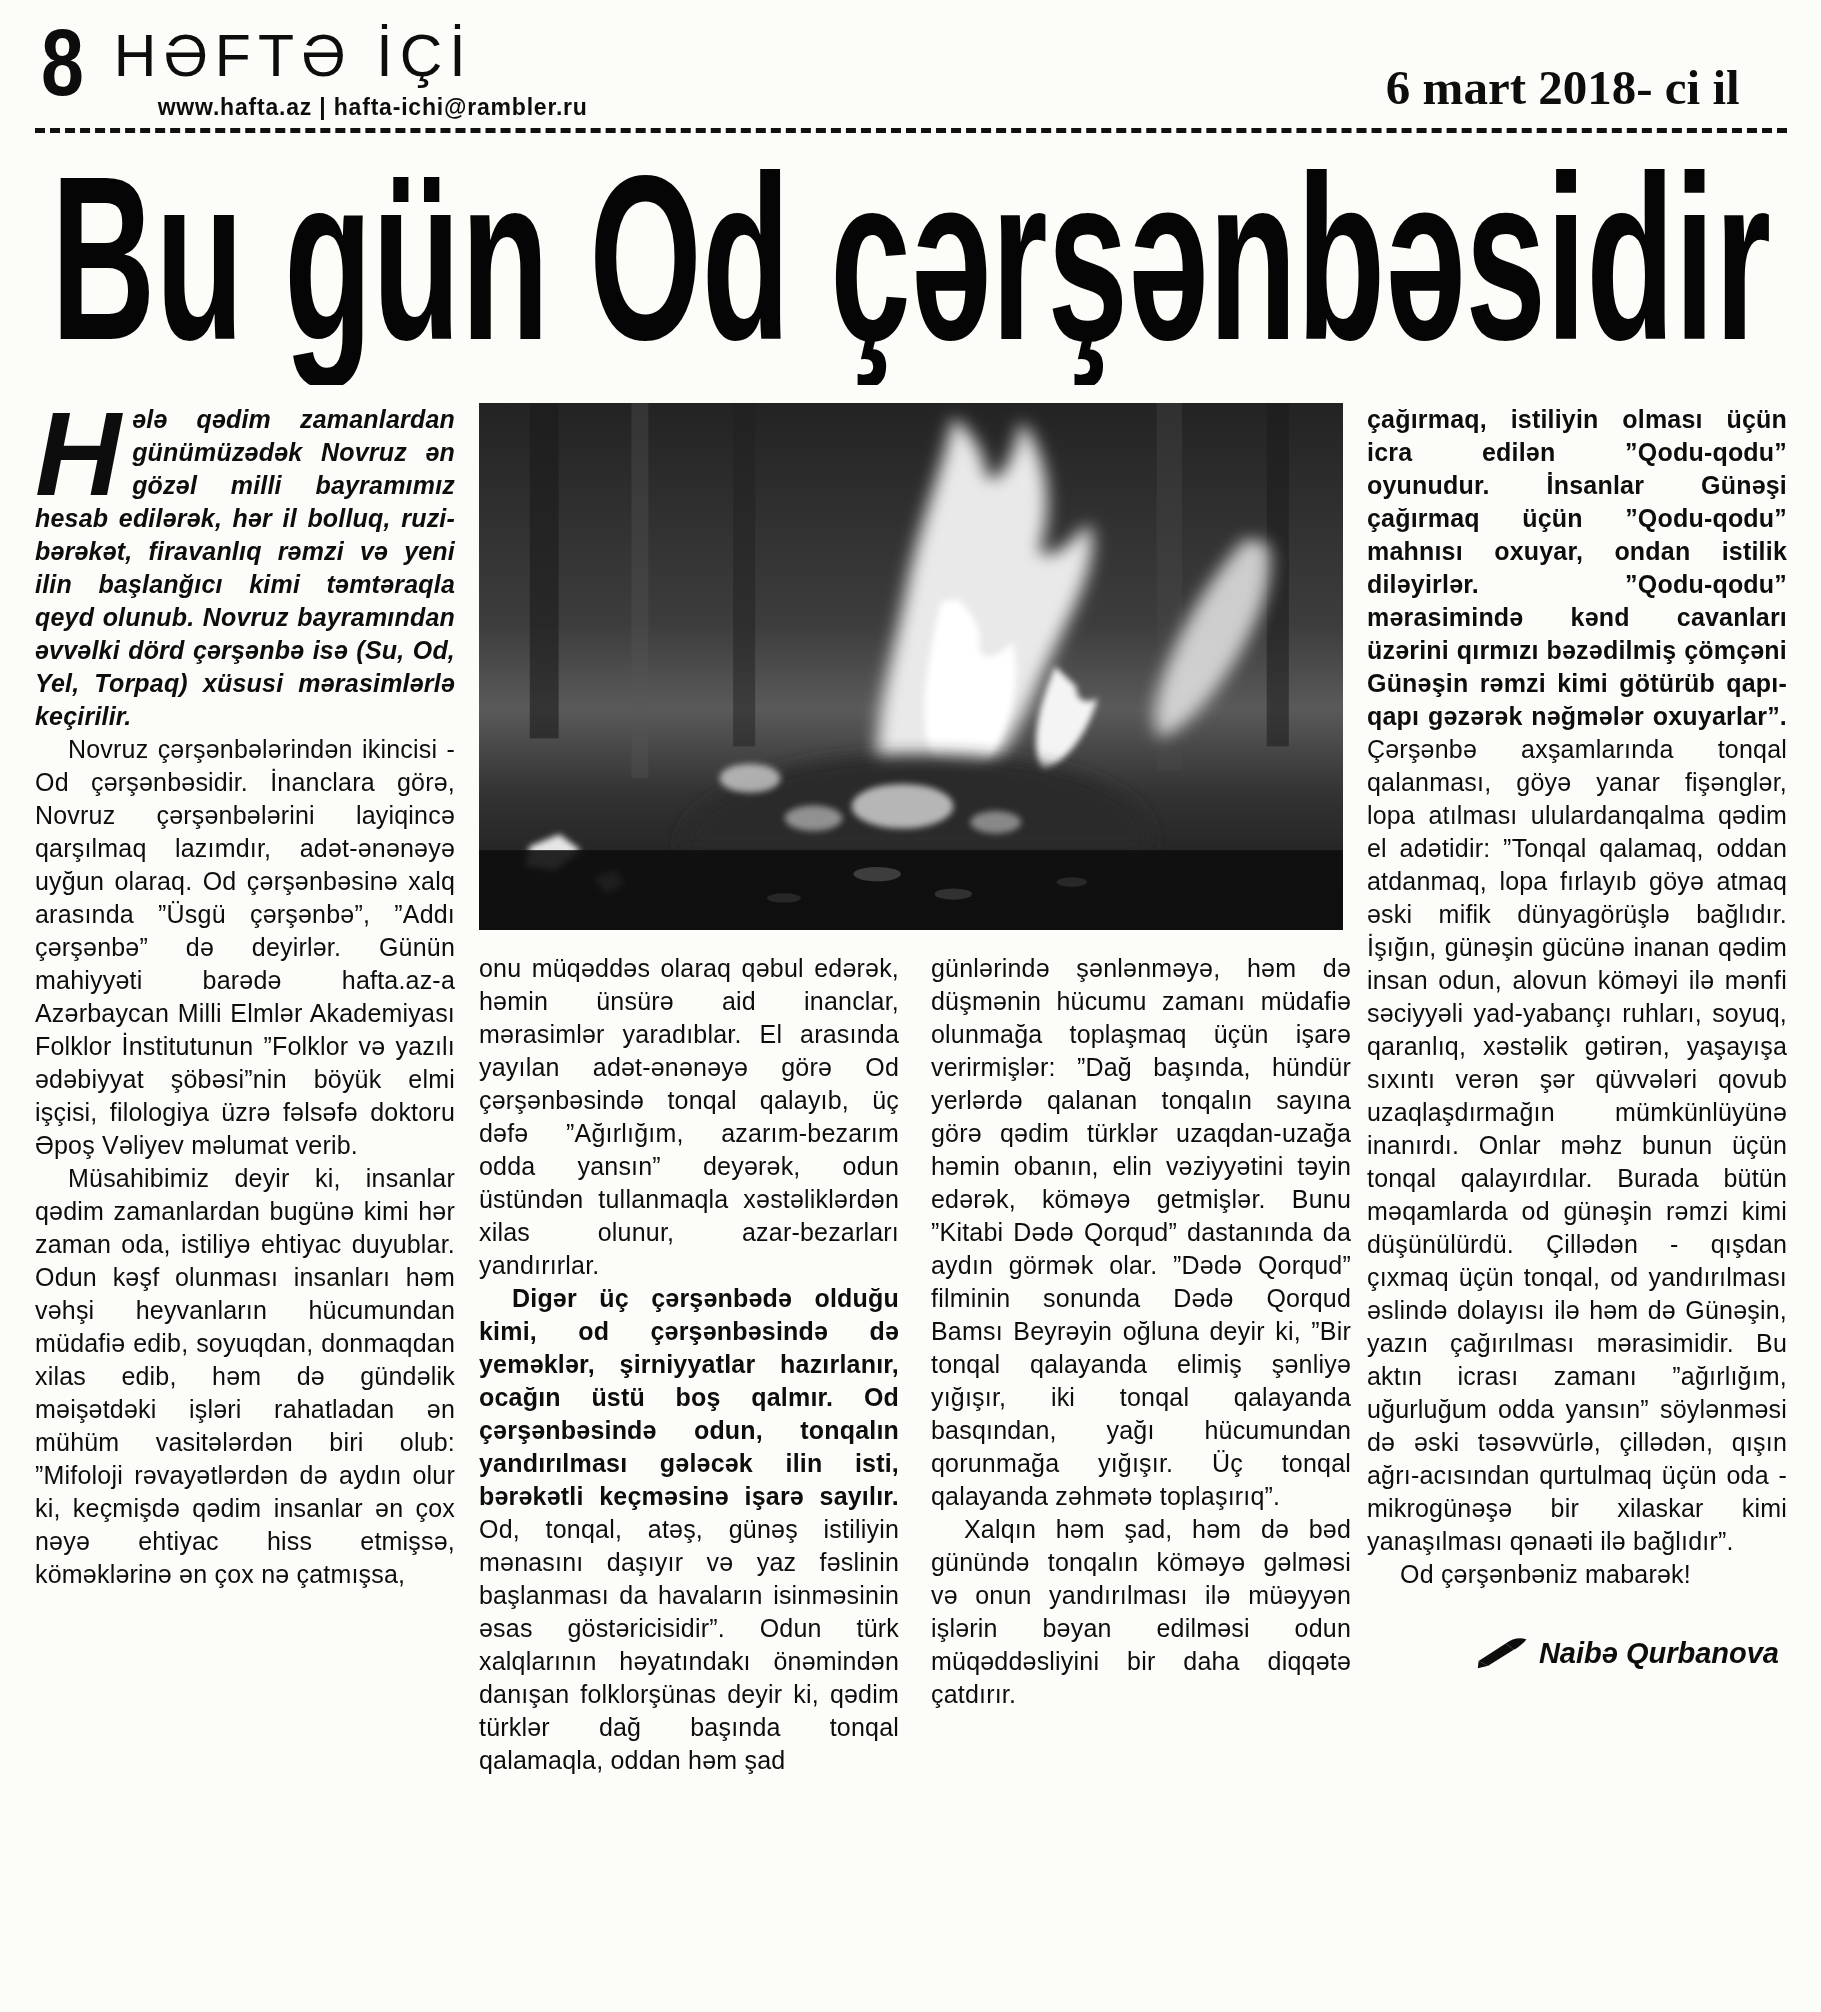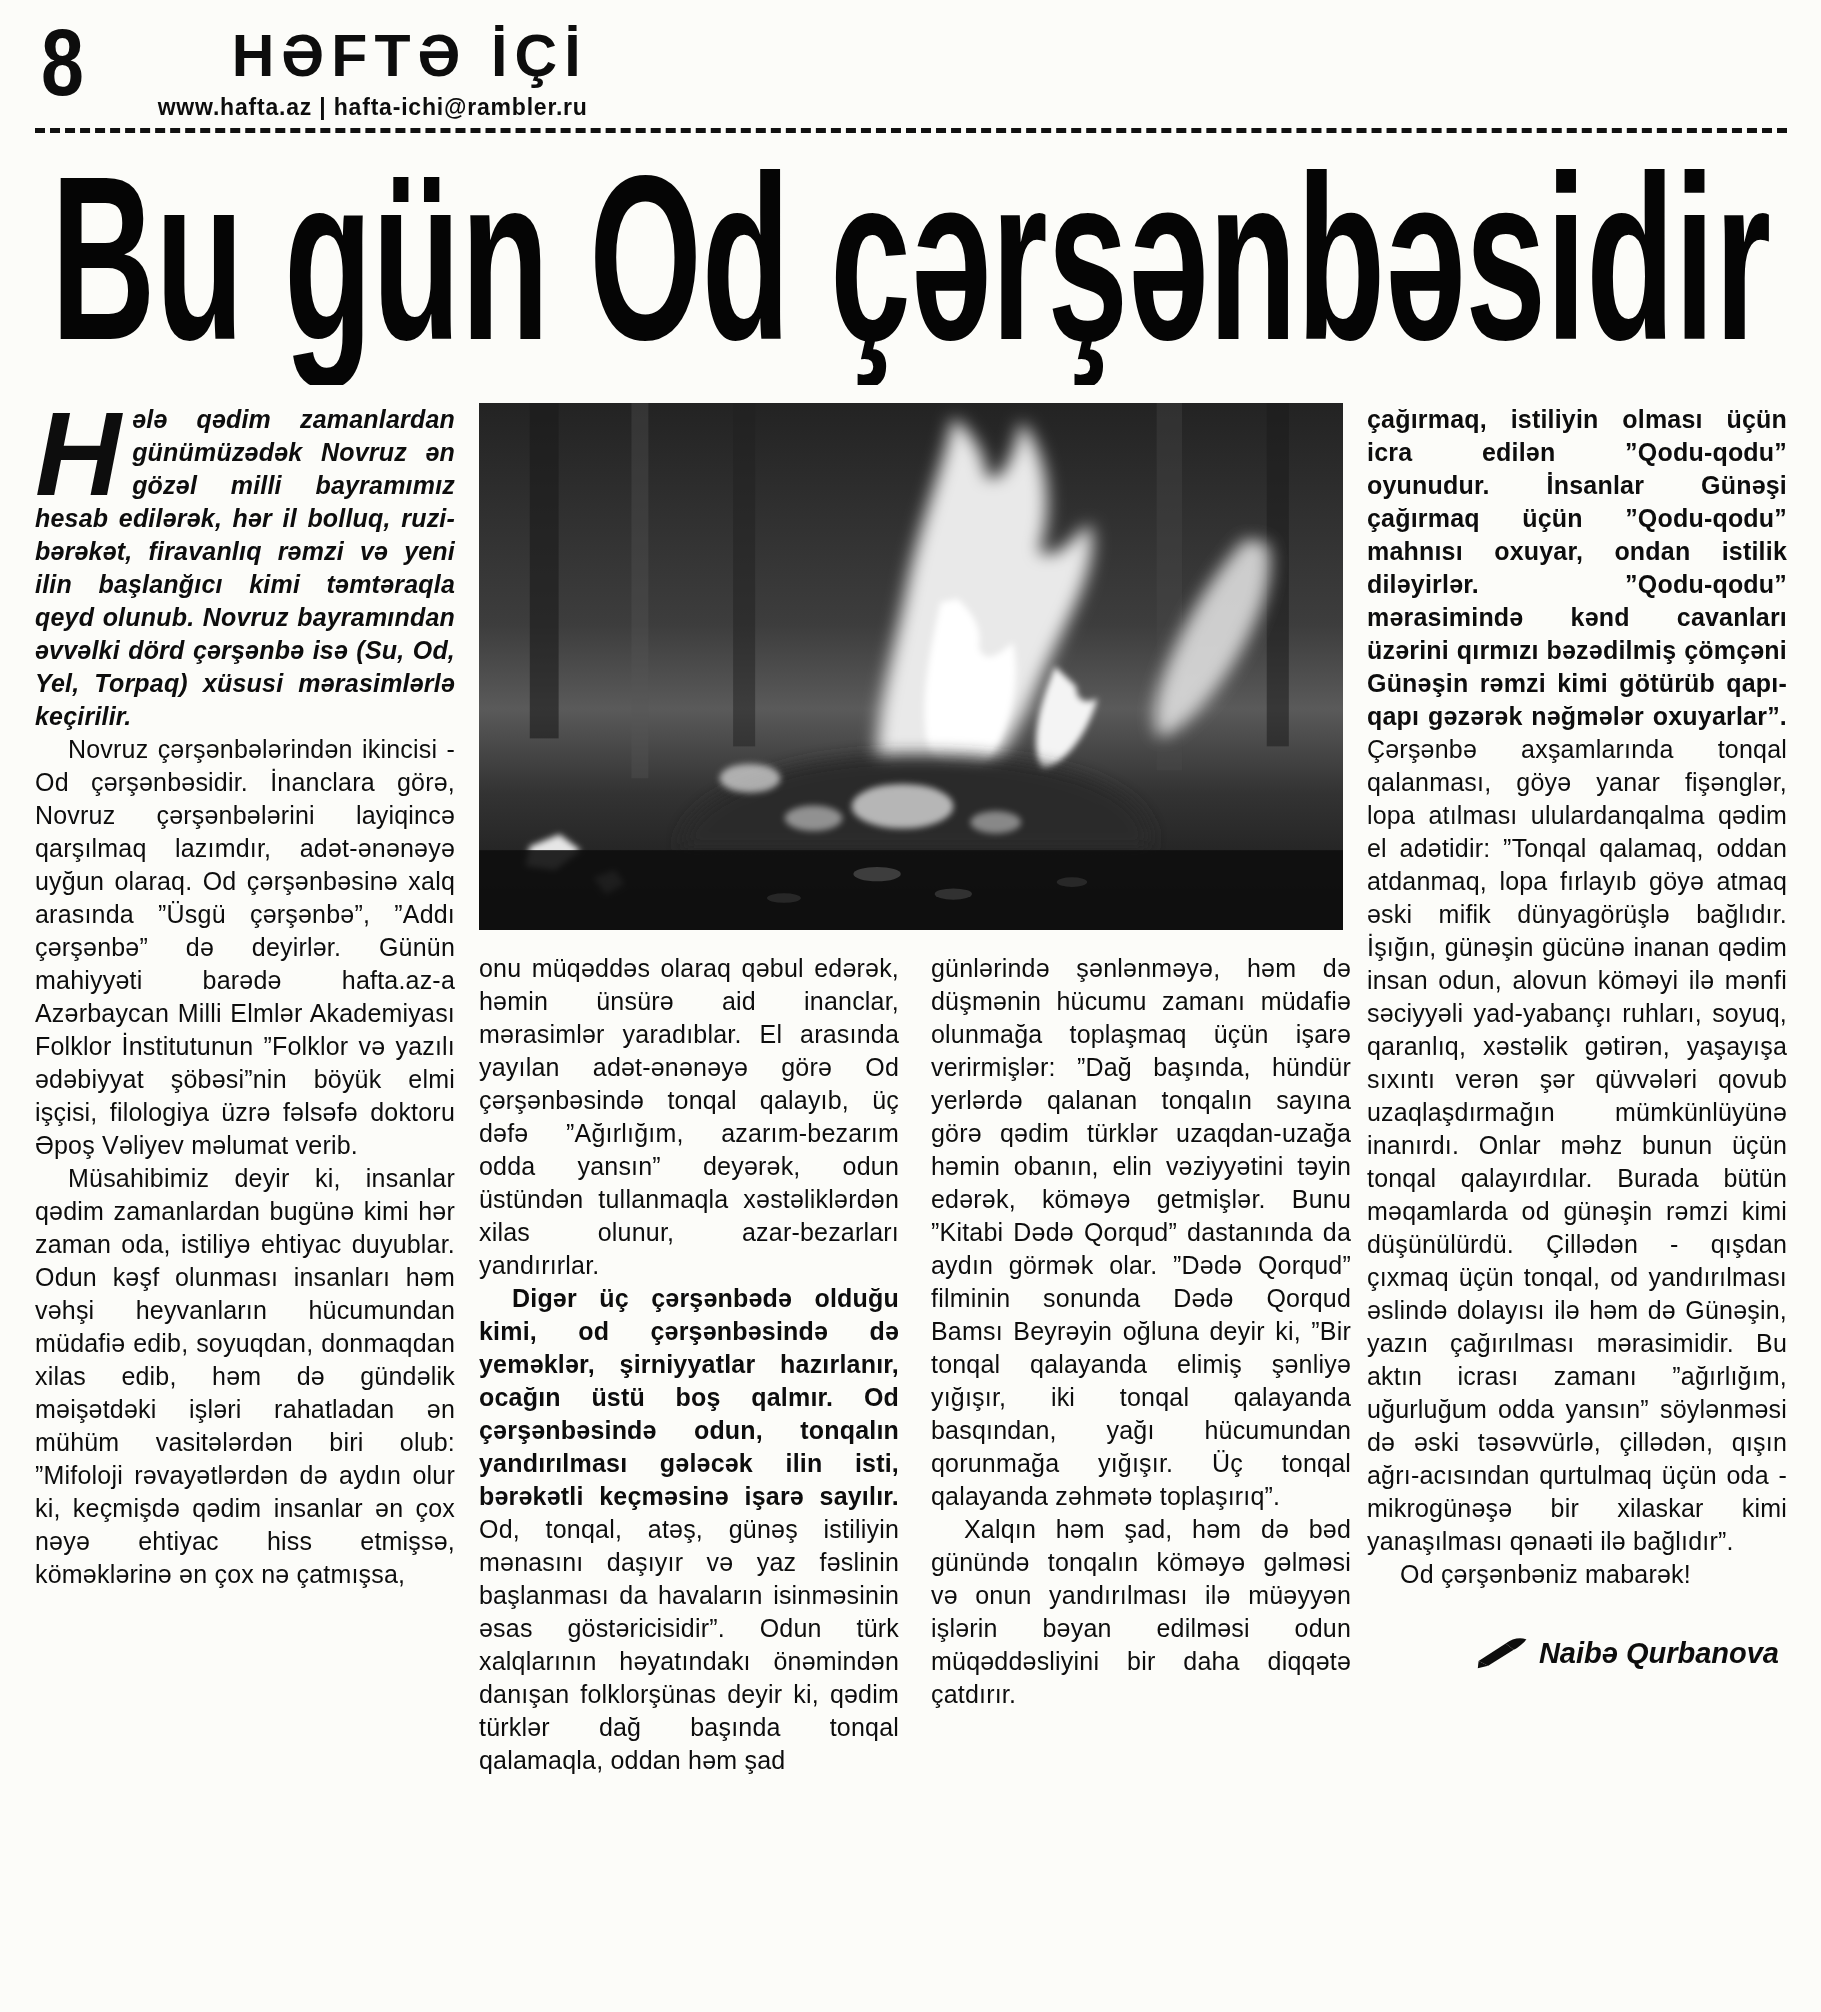--- a/index.html
+++ b/index.html
@@ -7,21 +7,21 @@
     position:relative; width:1822px; height:2012px; margin:0 auto;
     background:#fcfcf9; color:#0d0d0d; overflow:hidden;
     font-family:"Liberation Sans", sans-serif; box-sizing:border-box;
     padding:24px 35px 20.6px 35px;
   }
   
   .hdr { display:flex; justify-content:space-between; align-items:flex-end; padding:0 6.4px; }
   .hdr-left { display:flex; align-items:flex-start; gap:24px; }
   .pagenum { font-size:94px; font-weight:bold; line-height:0.82; letter-spacing:-4px; transform:scaleX(.82); transform-origin:left top; }
   .mast-block { padding-top:3.2px; }
-  .masthead { font-size:59px; font-weight:bold; letter-spacing:7.1px; line-height:1;text-align:right; }
+  .masthead { font-size:59px; font-weight:normal; letter-spacing:7.1px; line-height:1; }
   .contact { font-size:23px; font-weight:bold; letter-spacing:0.8px; margin-top:8px; padding-left:44px; }
   .issue-date { font-family:"Liberation Serif", serif; font-size:49px; font-weight:bold; padding:0 41px 4.8px 0; white-space:nowrap; }
   .dashed-rule { border:none; border-top:5.6px dashed #111; margin:6.4px 0 0 0; }
 
   
   .headline-wrap { margin-top:12.7px; }
   .headline-svg { display:block; width:100%; height:240px; }
 
   
   main.cols { display:flex; gap:24px; margin-top:17.5px; }
@@ -56,20 +56,21 @@
 <div class="page">
 
   <header class="hdr">
     <div class="hdr-left">
       <span class="pagenum">8</span>
       <div class="mast-block">
         <div class="masthead">HƏFTƏ İÇİ</div>
         <div class="contact">www.hafta.az  |  hafta-ichi@rambler.ru</div>
       </div>
     </div>
+    <div class="issue-date">6 mart 2018- ci il</div>
   </header>
   <hr class="dashed-rule">
 
   <div class="headline-wrap">
     <svg class="headline-svg" viewBox="0 0 2200 300" preserveAspectRatio="none">
       <text x="1100" y="242" text-anchor="middle" font-family="Liberation Sans, sans-serif" font-weight="bold" font-size="292" textLength="2160" lengthAdjust="spacingAndGlyphs" fill="#050505">Bu gün Od çərşənbəsidir</text>
     </svg>
   </div>
 
   <main class="cols article">

